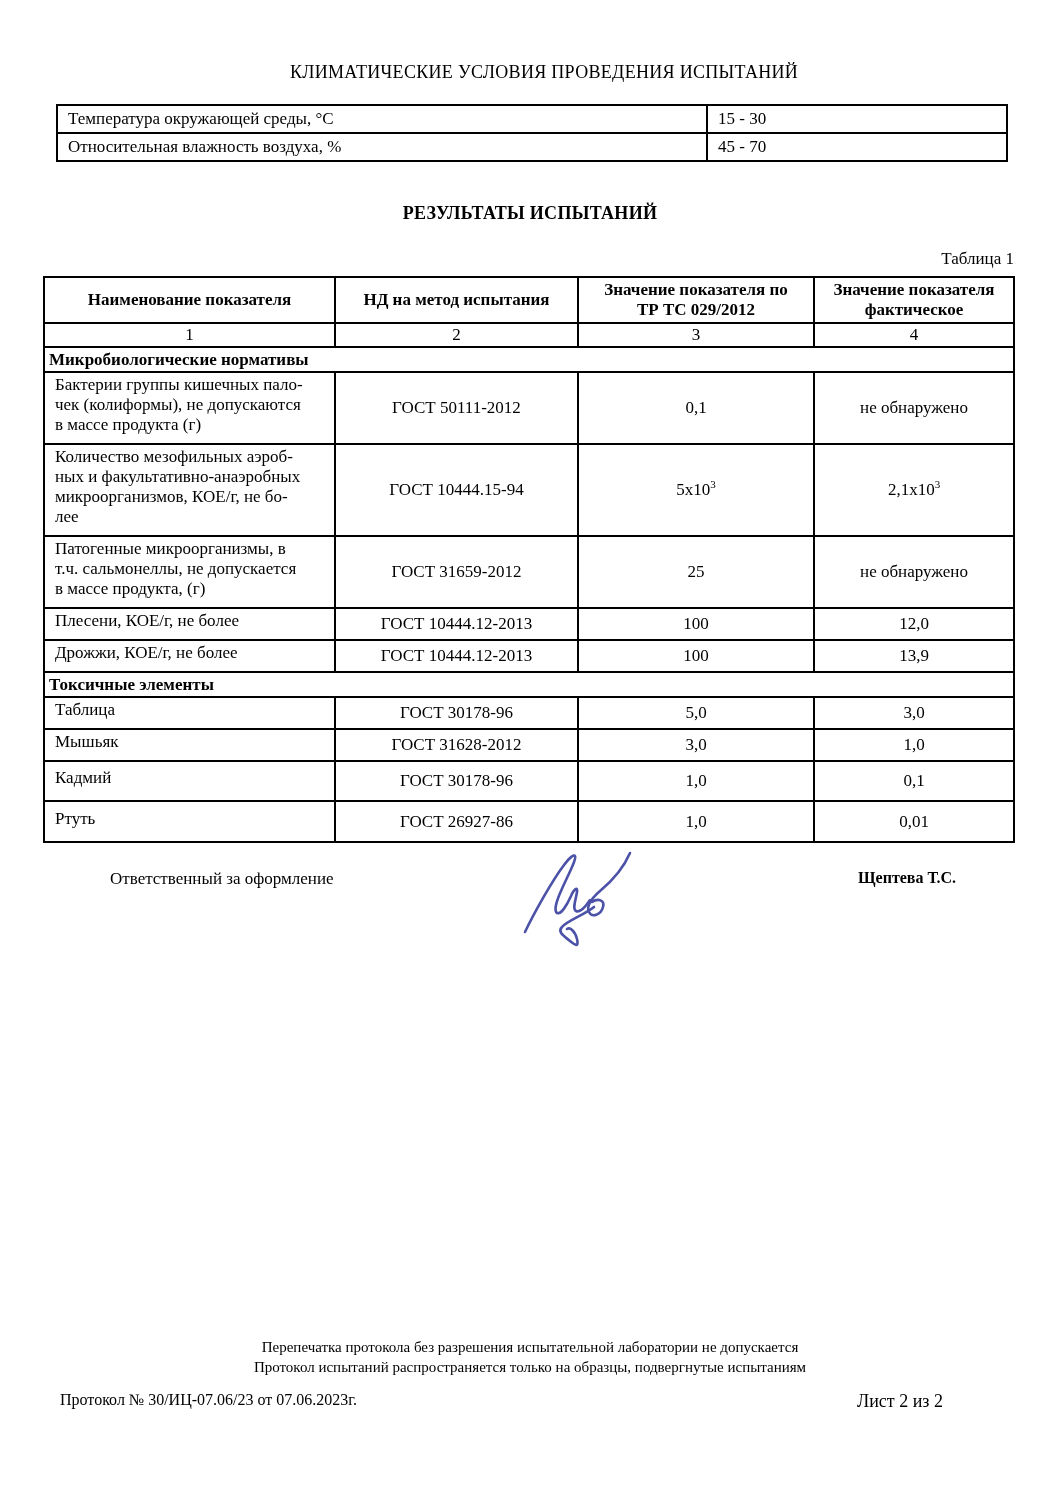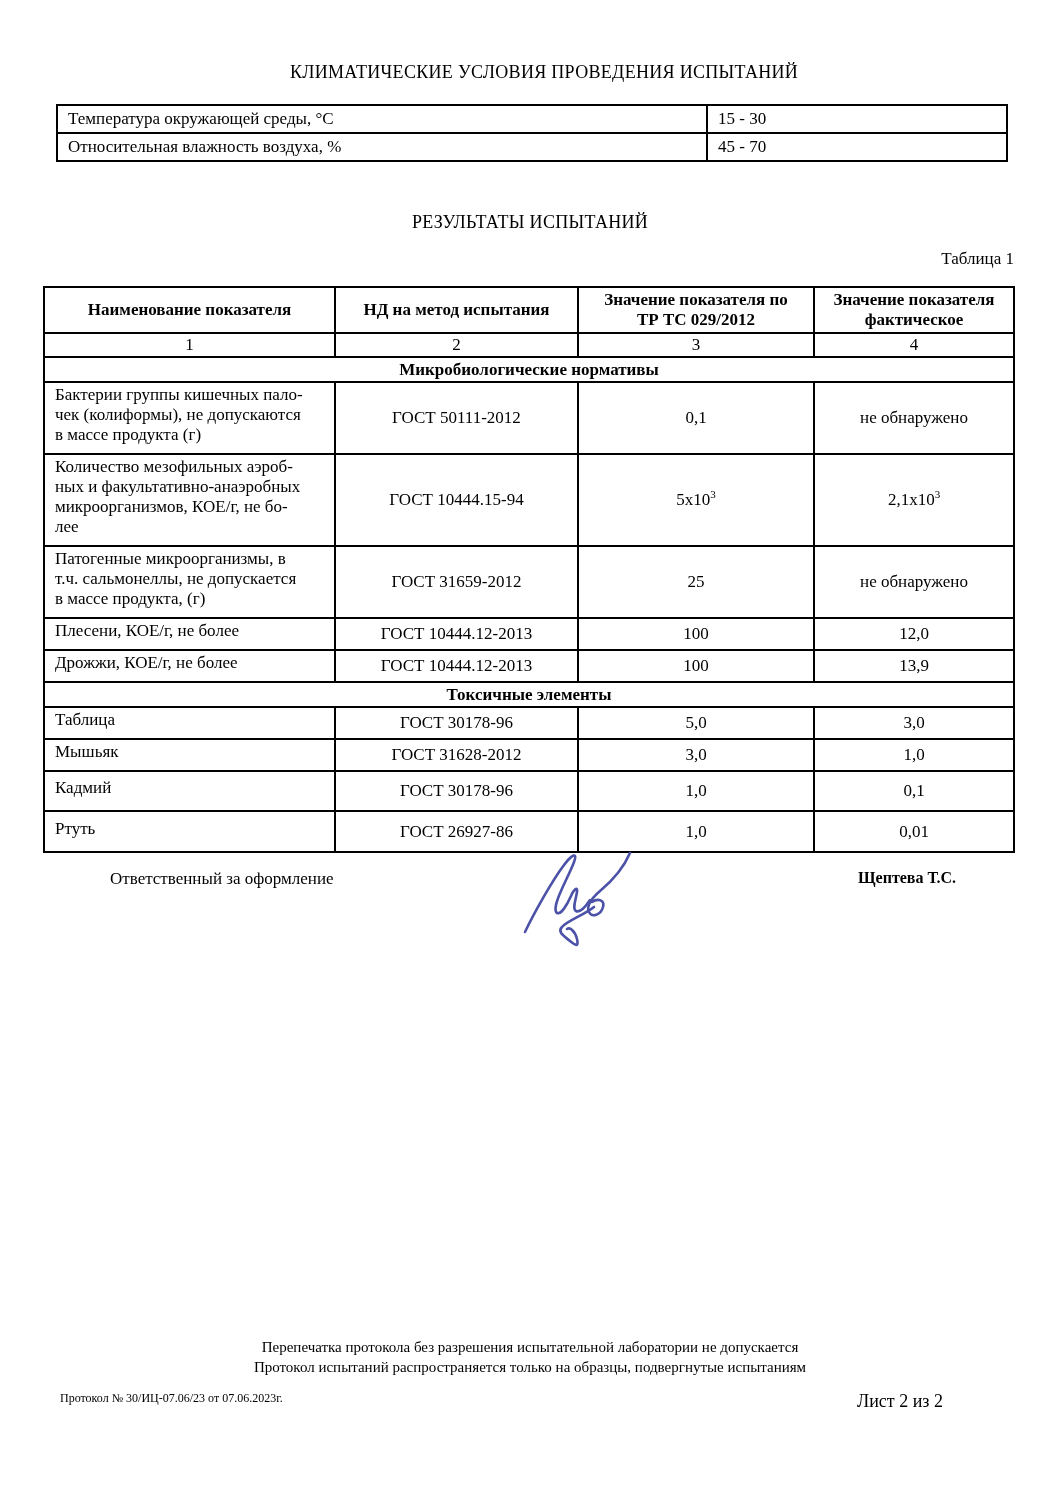--- a/index.html
+++ b/index.html
@@ -30,34 +30,34 @@
   }
   .climate-table td {
     border: 2px solid #000;
     height: 24px;
     padding: 1px 8px 1px 10px;
     vertical-align: middle;
   }
   
   .results-heading {
     position: absolute;
-    top: 212px; left: 0; width: 100%;
+    top: 203px; left: 0; width: 100%;
     text-align: center;
     font-size: 18px;
-    font-weight: normal;
+    font-weight: bold;
     letter-spacing: 0.3px;
   }
   .table-caption {
     position: absolute;
     top: 249px; right: 46px;
     font-size: 17px;
   }
   .results-table {
     position: absolute;
-    left: 43px; top: 286px;
+    left: 43px; top: 276px;
     width: 970px;
     border-collapse: collapse;
     table-layout: fixed;
     font-size: 17px;
   }
   .results-table td, .results-table th {
     border: 2px solid #000;
     padding: 1px 4px;
     vertical-align: middle;
   }
@@ -72,21 +72,20 @@
   .results-table td.name {
     text-align: left;
     padding: 2px 8px 8px 10px;
     white-space: pre-line;
     line-height: 20px;
     vertical-align: middle;
   }
   .results-table tr.nums td { height: 20px; }
   .results-table tr.section td {
     font-weight: bold;
-    text-align: center;
     height: 21px;
     margin-top: 14px;
   }
   .results-table sup { font-size: 11px; line-height: 0; }
   
   .sig-label {
     position: absolute;
     left: 95px; top: 869px;
     font-size: 17px;
     font-weight: normal;
@@ -107,21 +106,21 @@
   .footer-notes {
     position: absolute;
     top: 1337px; left: 0; width: 100%;
     text-align: center;
     font-size: 15px;
     line-height: 20px;
   }
   .footer-protocol {
     position: absolute;
     left: 60px; top: 1391px;
-    font-size: 12px;
+    font-size: 16px;
   }
   .footer-sheet {
     position: absolute;
     left: 815px; top: 1391px;
     font-size: 18px;
     margin-left: 42px;
   }
 </style>
 </head>
 <body>

